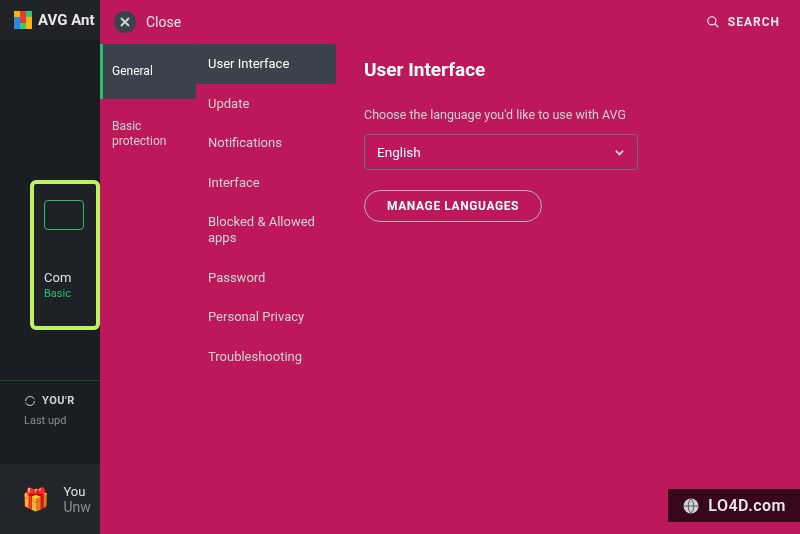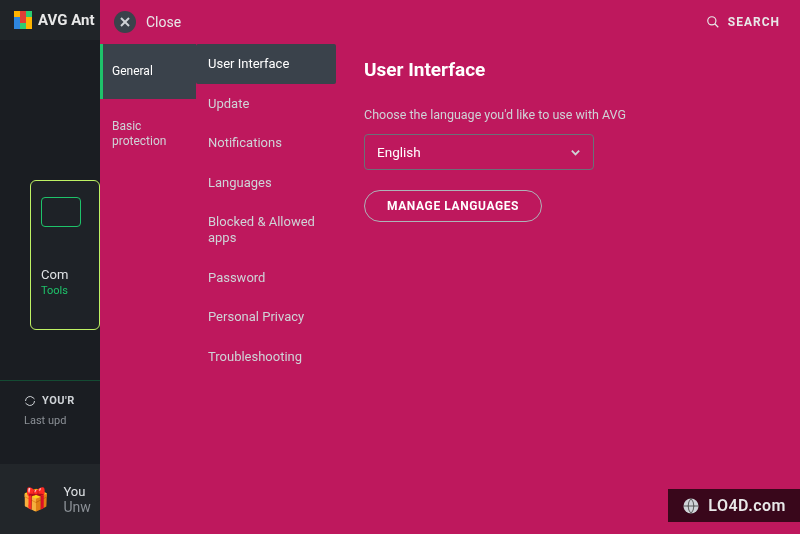--- a/index.html
+++ b/index.html
@@ -16,21 +16,21 @@
   .bg-logo-icon span:nth-child(2){background:#e03e36;}
   .bg-logo-icon span:nth-child(3){background:#2ecc71;}
   .bg-logo-icon span:nth-child(4){background:#2e86de;}
   .bg-logo-icon span:nth-child(5){background:#e03e36;}
   .bg-logo-icon span:nth-child(6){background:#ffb400;}
   .bg-logo-icon span:nth-child(7){background:#2e86de;}
   .bg-logo-icon span:nth-child(8){background:#2ecc71;}
   .bg-logo-icon span:nth-child(9){background:#ffb400;}
 
   .bg-body { padding: 140px 30px 0; }
-  .bg-card { width: 70px; height: 150px; border: 1px solid #bef264; border-radius: 6px; padding: 16px 10px; color: #9aa0a6; background: #1e2227; }
+  .bg-card { width: 70px; height: 150px; border: 4px solid #bef264; border-radius: 6px; padding: 16px 10px; color: #9aa0a6; background: #1e2227; }
   .bg-card-icon { width: 40px; height: 30px; border: 1px solid #1ec36a; border-radius: 4px; margin-bottom: 40px; }
   .bg-card-title { font-size: 13px; color: #dfe2e5; }
   .bg-card-sub { font-size: 11px; color: #1ec36a; margin-top: 2px; }
 
   .bg-divider { position: absolute; left: 0; right: 0; top: 380px; height: 1px; background: #0e7a44; opacity: 0.5; }
   .bg-status { position: absolute; left: 24px; top: 394px; font-size: 11px; color: #cfd3d7; display:flex; align-items:center; gap:6px; font-weight:700; letter-spacing:0.5px;}
   .bg-status svg{ width:12px;height:12px;}
   .bg-lastupd { position: absolute; left: 24px; top: 414px; font-size: 11px; color: #8b9096; }
 
   .bg-banner { position: absolute; left: 0; right: 0; bottom: 0; height: 70px; background: #22262a; display:flex; align-items:center; padding: 0 22px; gap:14px;}
@@ -57,21 +57,21 @@
   
   .nav2 { width: 140px; padding-top: 0; }
   .nav2-item { padding: 12px 12px; font-size: 13px; color: #cfd3d7; cursor: pointer; line-height: 1.2; }
   .nav2-item.active { background: #3a424b; color: #fff; border-radius: 2px; }
 
   
   .content { flex: 1; padding: 14px 28px; }
   .content h1 { font-size: 19px; font-weight: 700; color: #fff; margin-bottom: 26px; }
   .content h2 { font-size: 16px; font-weight: 700; color: #fff; margin-bottom: 12px; }
   .helptext { font-size: 12.5px; color: #cfd3d7; margin-bottom: 12px; }
-  .select { width: 230px; height: 36px; border: 1px solid #6a7178; border-radius: 4px; display: flex; align-items: center; padding: 0 12px; font-size: 13.5px; color: #fff; cursor: pointer; justify-content: space-between; margin-bottom: 20px; }
+  .select { width: 274px; height: 36px; border: 1px solid #6a7178; border-radius: 4px; display: flex; align-items: center; padding: 0 12px; font-size: 13.5px; color: #fff; cursor: pointer; justify-content: space-between; margin-bottom: 20px; }
   .select svg { width: 11px; height: 11px; stroke: #cfd3d7; stroke-width: 2; fill: none; }
   .pill-btn { height: 32px; padding: 0 22px; border: 1px solid #aeb3b8; border-radius: 19px; display: inline-flex; align-items: center; font-size: 12px; font-weight: 700; letter-spacing: 0.6px; color: #fff; cursor: pointer; }
 
   
   .watermark { position: absolute; right: 0; bottom: 12px; background: rgba(0,0,0,0.7); color: #e8e8e8; font-size: 16px; font-weight: 600; padding: 7px 14px; display: flex; align-items: center; gap: 8px; letter-spacing: 0.5px; }
   .watermark svg { width: 18px; height: 18px; fill: #cfd3d7; }
 </style>
 </head>
 <body>
 
@@ -89,21 +89,21 @@
           <span></span>
           <span></span>
       </span>
       <span>AVG Ant</span>
     </div>
   </div>
   <div class="bg-body">
     <div class="bg-card">
       <div class="bg-card-icon"></div>
       <div class="bg-card-title">Com</div>
-      <div class="bg-card-sub">Tools</div>
+      <div class="bg-card-sub">Basic</div>
     </div>
   </div>
   <div class="bg-divider"></div>
   <div class="bg-status">
     <svg viewBox="0 0 24 24" fill="none" stroke="#cfd3d7" stroke-width="2">
         <path d="M3 12a9 9 0 0 1 15-6.7L21 8M21 12a9 9 0 0 1-15 6.7L3 16"></path>
       </svg>
     <span>YOU'R</span>
   </div>
   <div class="bg-lastupd">Last upd</div>
@@ -139,21 +139,21 @@
   <div class="overlay-body">
     <div class="nav1">
       <div class="nav1-item active">General</div>
       <div class="nav1-item">Basic protection</div>
     </div>
 
     <div class="nav2">
       <div class="nav2-item active">User Interface</div>
       <div class="nav2-item">Update</div>
       <div class="nav2-item">Notifications</div>
-      <div class="nav2-item">Languages</div>
+      <div class="nav2-item">Interface</div>
       <div class="nav2-item">Blocked &amp; Allowed apps</div>
       <div class="nav2-item">Password</div>
       <div class="nav2-item">Personal Privacy</div>
       <div class="nav2-item">Troubleshooting</div>
     </div>
 
     <div class="content">
       <h1>User Interface</h1>
       <div class="helptext">Choose the language you'd like to use with AVG</div>
       <div class="select">

